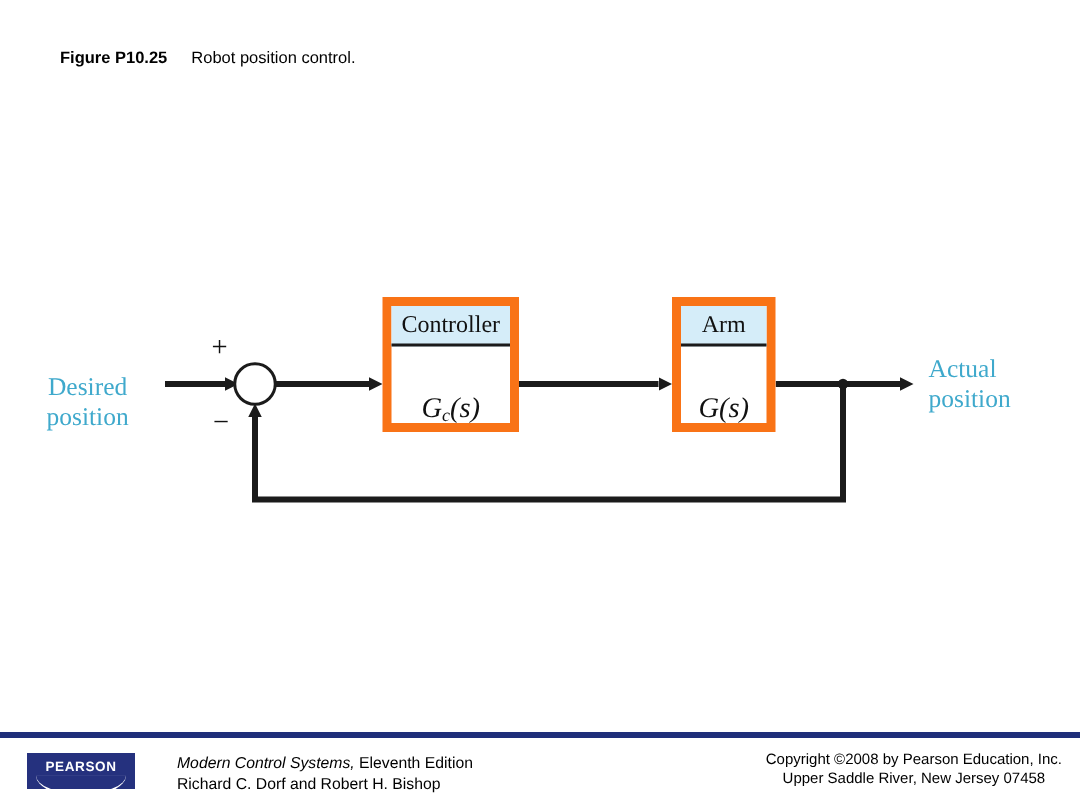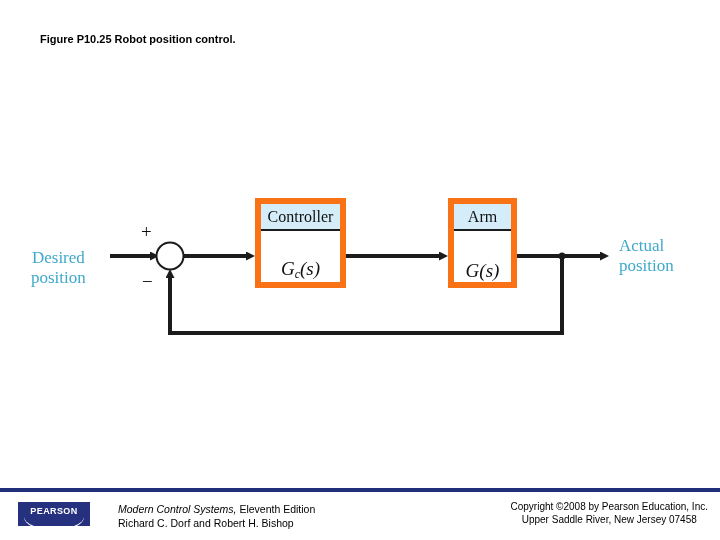--- a/index.html
+++ b/index.html
@@ -22,22 +22,22 @@
     top: 33px;
     font-size: 11px;
     color: #000000;
     white-space: nowrap;
     letter-spacing: 0px;
   }
   #figure-caption .cap-label {
     font-weight: bold;
   }
   #figure-caption .cap-text {
-    font-weight: bold;
-    margin-left: 3px;
+    font-weight: normal;
+    margin-left: 16px;
   }
 
   
   #block-diagram {
     position: absolute;
     left: 0;
     top: 0;
     width: 720px;
     height: 480px;
   }
@@ -81,26 +81,27 @@
     align-items: center;
     justify-content: center;
     font-family: "Liberation Serif", serif;
     font-size: 16px;
     color: #111111;
     line-height: 1;
   }
   .block-body {
     height: calc(100% - 27px);
     display: flex;
-    align-items: flex-end;
+    align-items: flex-start;
     justify-content: center;
     font-family: "Liberation Serif", serif;
     font-style: italic;
     font-size: 19px;
     color: #111111;
+    margin-top: 31px;
   }
   #block-controller {
     left: 255px;
     top: 198px;
     width: 91px;
     height: 90px;
   }
   #block-arm {
     left: 448px;
     top: 198px;

